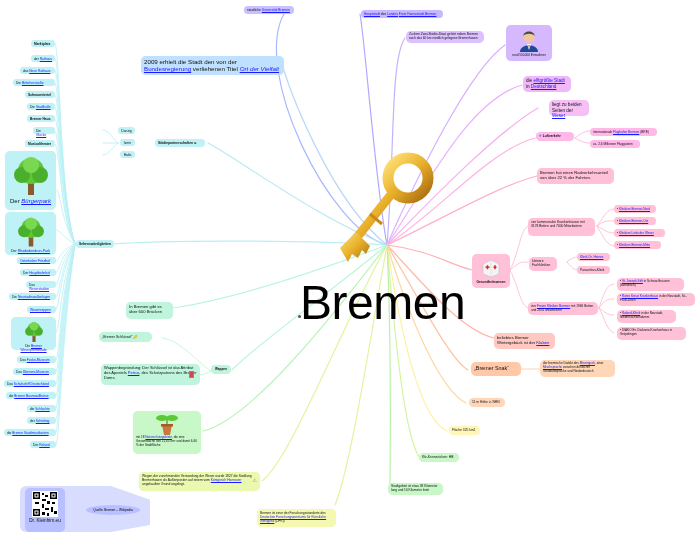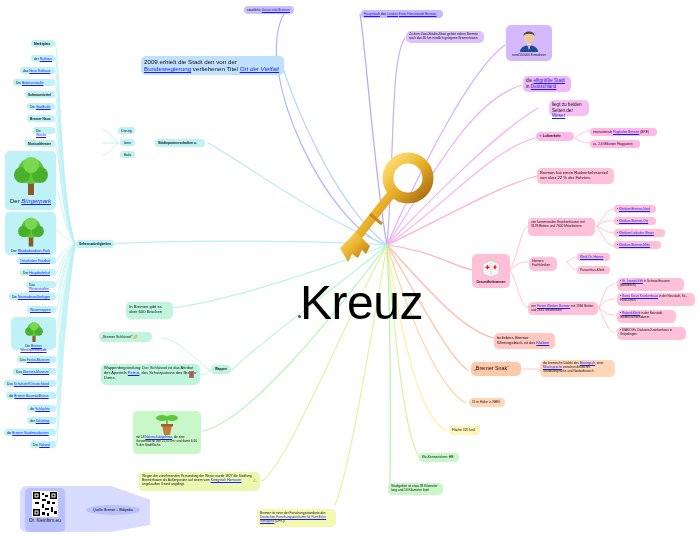--- a/index.html
+++ b/index.html
@@ -161,21 +161,21 @@
       <stop offset="0" stop-color="#ffe27a"></stop>
         <stop offset="0.5" stop-color="#e8b02a"></stop>
         <stop offset="1" stop-color="#a86a10"></stop>
     </linearGradient>
   </defs>
   <circle cx="72" cy="28" r="20" fill="none" stroke="url(#gold)" stroke-width="11"></circle>
   <path d="M57 42 L 14 96" stroke="url(#gold)" stroke-width="9" stroke-linecap="round"></path>
   <path d="M34 64 L 46 74" stroke="#c88a1c" stroke-width="3"></path>
   <path d="M4 98 L 20 82 L 34 96 L 30 104 L 26 100 L 22 108 L 16 104 L 12 112 Z" fill="url(#gold)"></path>
 </svg>
-<div class="title">Kreuz</div>
+<div class="title">Bremen</div>
 
 <div class="n cyan bold" style="left:76px;top:240px;width:38px;height:8px;font-size:3.3px;">
   <span>Sehenswürdigkeiten</span>
 </div>
 
 <div class="n cyan bold" style="left:31px;top:40px;width:24px;height:7px;font-size:3.3px;"><span>Marktplatz</span></div>
 <div class="n cyan" style="left:31px;top:55px;width:24px;height:7px;font-size:3.3px;"><span>der </span><span class="lnk">Rathaus</span></div>
 <div class="n cyan" style="left:20px;top:67px;width:35px;height:7px;font-size:3.3px;"><span>das </span><span class="lnk">Neue Rathaus</span></div>
 <div class="n cyan" style="left:13px;top:79px;width:42px;height:7px;font-size:3.3px;"><span>Die </span><span class="lnk">Böttcherstraße</span></div>
 <div class="n cyan bold" style="left:25px;top:91px;width:30px;height:7px;font-size:3.3px;"><span>Schnoorviertel</span></div>

